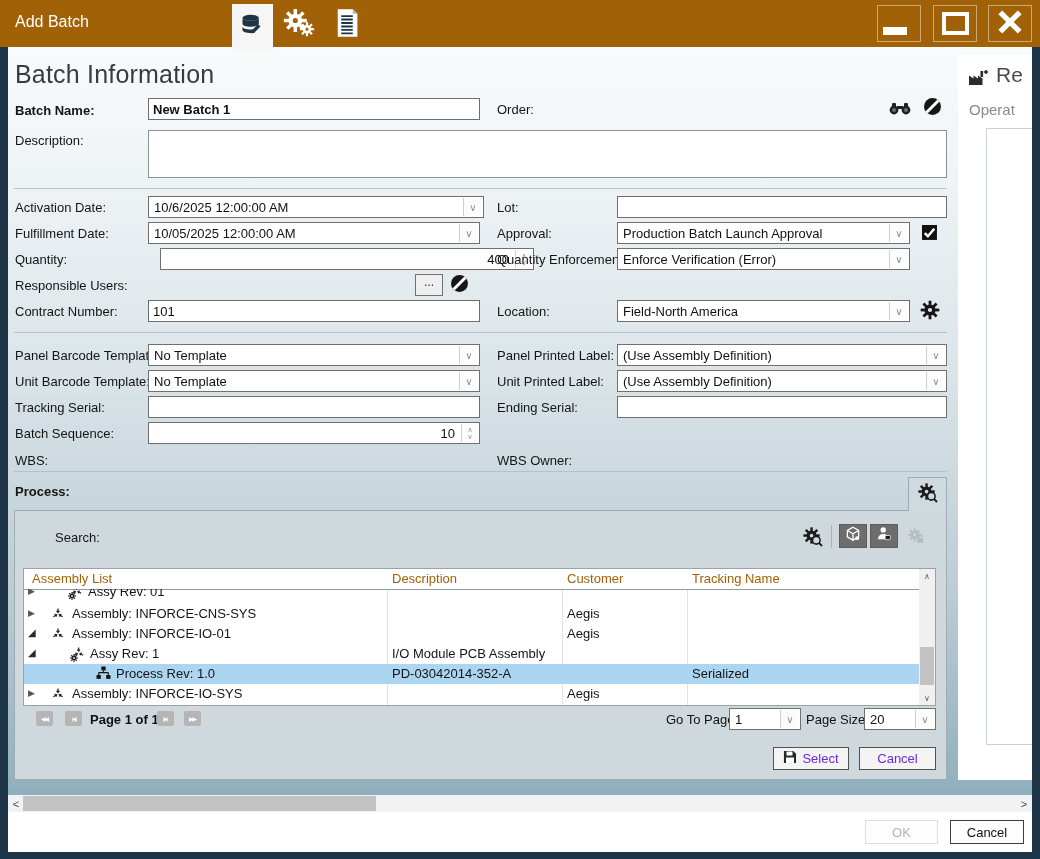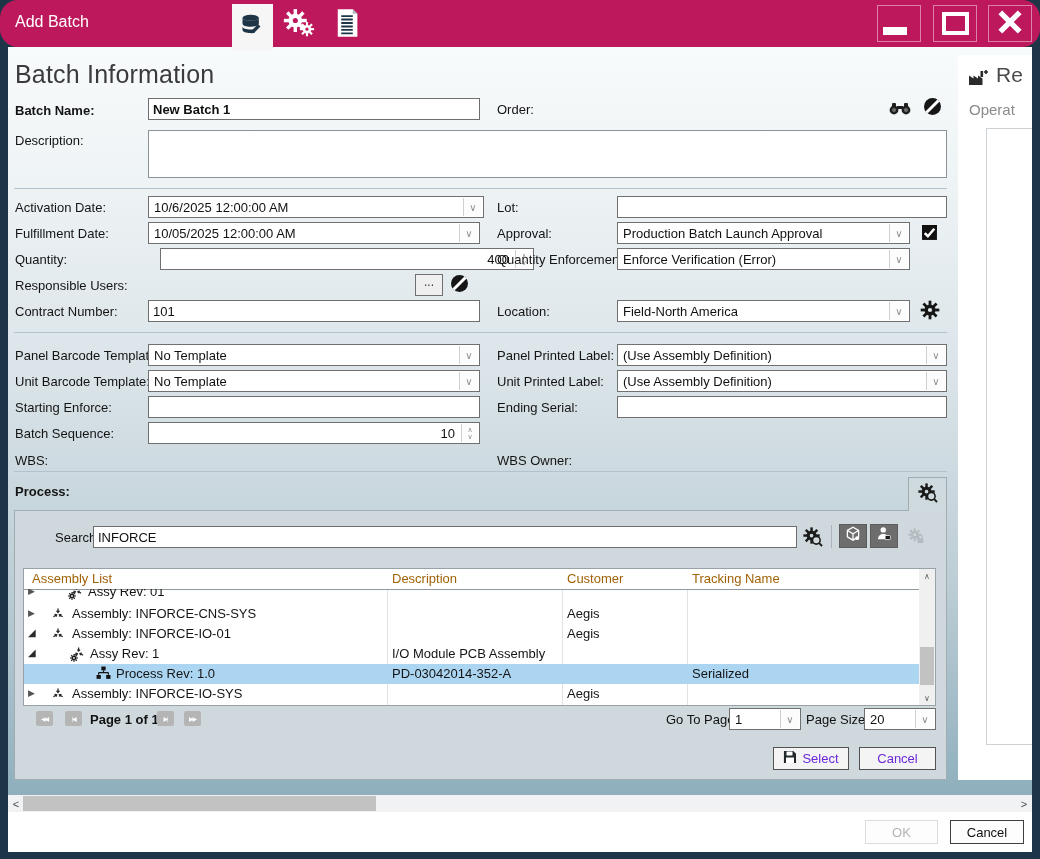--- a/index.html
+++ b/index.html
@@ -3,21 +3,21 @@
 <meta charset="utf-8">
 <style>
   html,body{margin:0;padding:0;}
   body{
     width:1040px;height:859px;position:relative;overflow:hidden;
     background:#1e3447;
     font-family:"Liberation Sans",sans-serif;
     -webkit-font-smoothing:antialiased;
   }
   
-  .titlebar{position:absolute;left:0;top:0;width:1040px;height:47px;background:#be185d;border-radius:18px;}
+  .titlebar{position:absolute;left:0;top:0;width:1040px;height:47px;background:#a16207;}
   .title{position:absolute;left:15px;top:13px;font-size:16px;color:#ffffff;white-space:nowrap;}
   .tooltab{position:absolute;left:232px;top:4px;width:41px;height:47px;background:#f6f6f6;display:flex;align-items:center;justify-content:center;z-index:3;}
   .toolbtn{position:absolute;top:9px;width:36px;height:32px;display:flex;align-items:center;justify-content:center;}
   .wbtn{position:absolute;top:5px;width:44px;height:37px;border:1px solid rgba(255,255,255,.45);display:flex;align-items:center;justify-content:center;box-sizing:border-box;}
   .minbar{width:24px;height:8px;background:#fff;margin-top:14px;margin-right:8px;}
   .maxbox{width:27px;height:23px;border:4px solid #fff;box-sizing:border-box;}
   
   .content{position:absolute;left:8px;top:47px;width:1024px;height:805px;background:#ffffff;}
   .viewport{position:absolute;left:0;top:0;width:1024px;height:748px;overflow:hidden;
     background:linear-gradient(180deg,#f8fbfc 0%,#eef3f5 18%,#d9e3e8 45%,#bccdd5 72%,#a0bac6 90%,#8fafbd 100%);}
@@ -268,21 +268,21 @@
       <span class="lbl" style="left:7px;top:301px">Panel Barcode Template:</span>
       <div class="combo" style="left:140px;top:297px;width:332px">
         <span>No Template</span>
         <span class="dd">∨</span>
       </div>
       <span class="lbl" style="left:7px;top:327px">Unit Barcode Template:</span>
       <div class="combo" style="left:140px;top:323px;width:332px">
         <span>No Template</span>
         <span class="dd">∨</span>
       </div>
-      <span class="lbl" style="left:7px;top:353px">Starting Enforce:</span>
+      <span class="lbl" style="left:7px;top:353px">Tracking Serial:</span>
       <input class="tin" style="left: 140px; top: 349px; width: 332px;" readonly="" value="">
       <span class="lbl" style="left:7px;top:379px">Batch Sequence:</span>
       <div class="spin" style="left:140px;top:375px;width:332px">
         <span>10</span>
         <span class="sp">
             <span>∧</span>
             <span>∨</span>
           </span>
       </div>
       <span class="lbl" style="left:7px;top:406px">WBS:</span>
@@ -310,21 +310,20 @@
             <use href="#gear" transform="translate(10,10) scale(.92)" fill="#1b1b1b"></use>
             <circle cx="15" cy="15" r="4" fill="#cfdade" stroke="#1b1b1b" stroke-width="1.6"></circle>
             <path d="M18 18l3 3" stroke="#1b1b1b" stroke-width="2"></path>
           </svg>
         </span>
       </div>
 
       <div class="ppanel">
 
         <span class="lbl" style="left:40px;top:19px">Search:</span>
-        <input class="tin" style="left: 78px; top: 15px; width: 704px;" readonly="" value="INFORCE">
         <span class="sideicon" style="left:787px;top:15px">
           <svg width="21" height="21" viewBox="0 0 22 22">
             <use href="#gear" transform="translate(10,10) scale(.92)" fill="#1b1b1b"></use>
             <circle cx="15" cy="15" r="4" fill="#cfd9dd" stroke="#1b1b1b" stroke-width="1.6"></circle>
             <path d="M18 18l3 3" stroke="#1b1b1b" stroke-width="2"></path>
           </svg>
         </span>
         <div class="vdiv" style="left:816px;top:14px;height:23px"></div>
         <div class="sbtn" style="left:824px;top:13px">
           <span>

